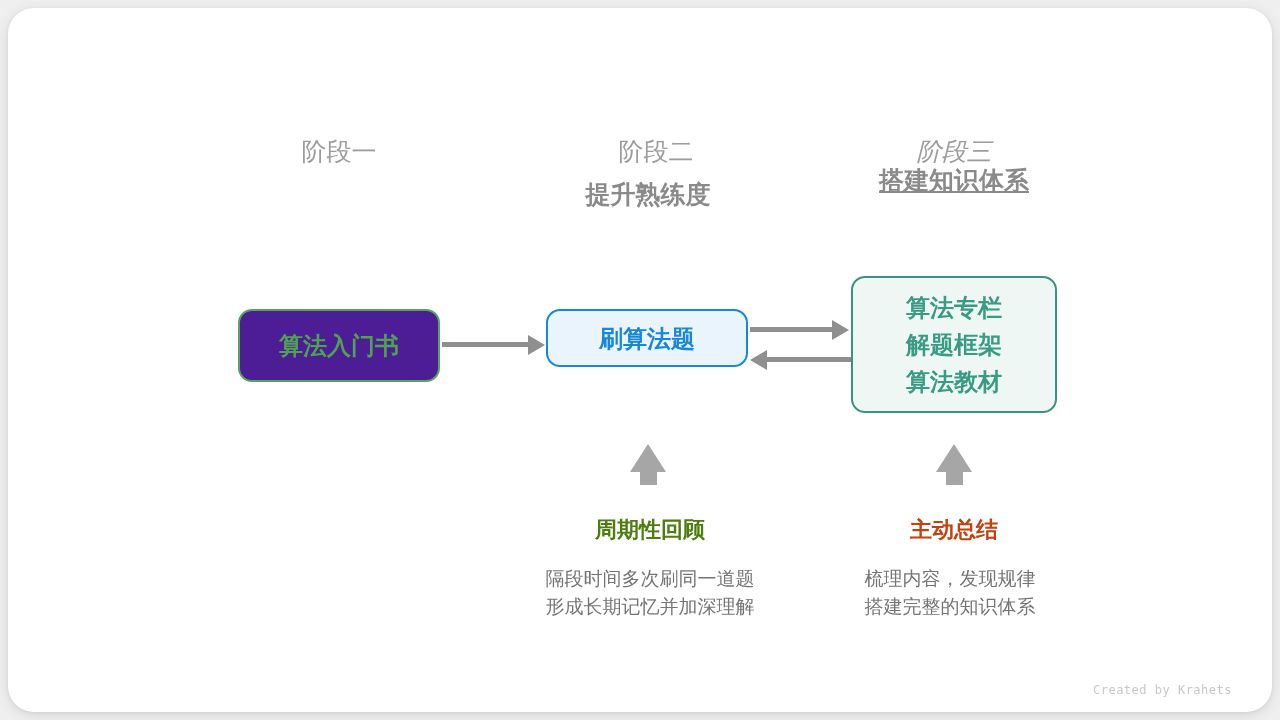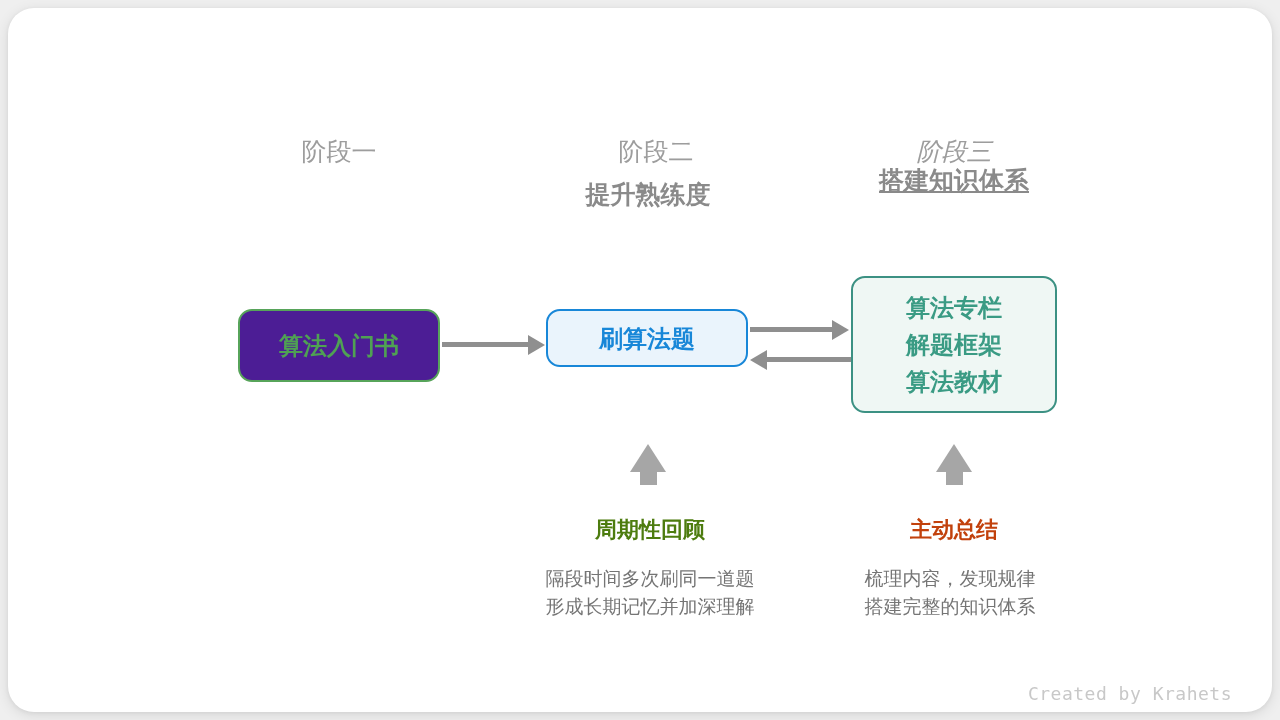--- a/index.html
+++ b/index.html
@@ -116,21 +116,21 @@
     font-size: 19px;
     color: #757575;
     line-height: 28px;
   }
   
   .credit {
     position: absolute;
     right: 40px;
     top: 675px;
     font-family: "DejaVu Sans Mono", "Liberation Mono", monospace;
-    font-size: 18px;
+    font-size: 12px;
     color: #c8c8c8;
     letter-spacing: 0.5px;
   }
 </style>
 </head>
 <body>
 
 <div class="page">
   <div class="card">
 

